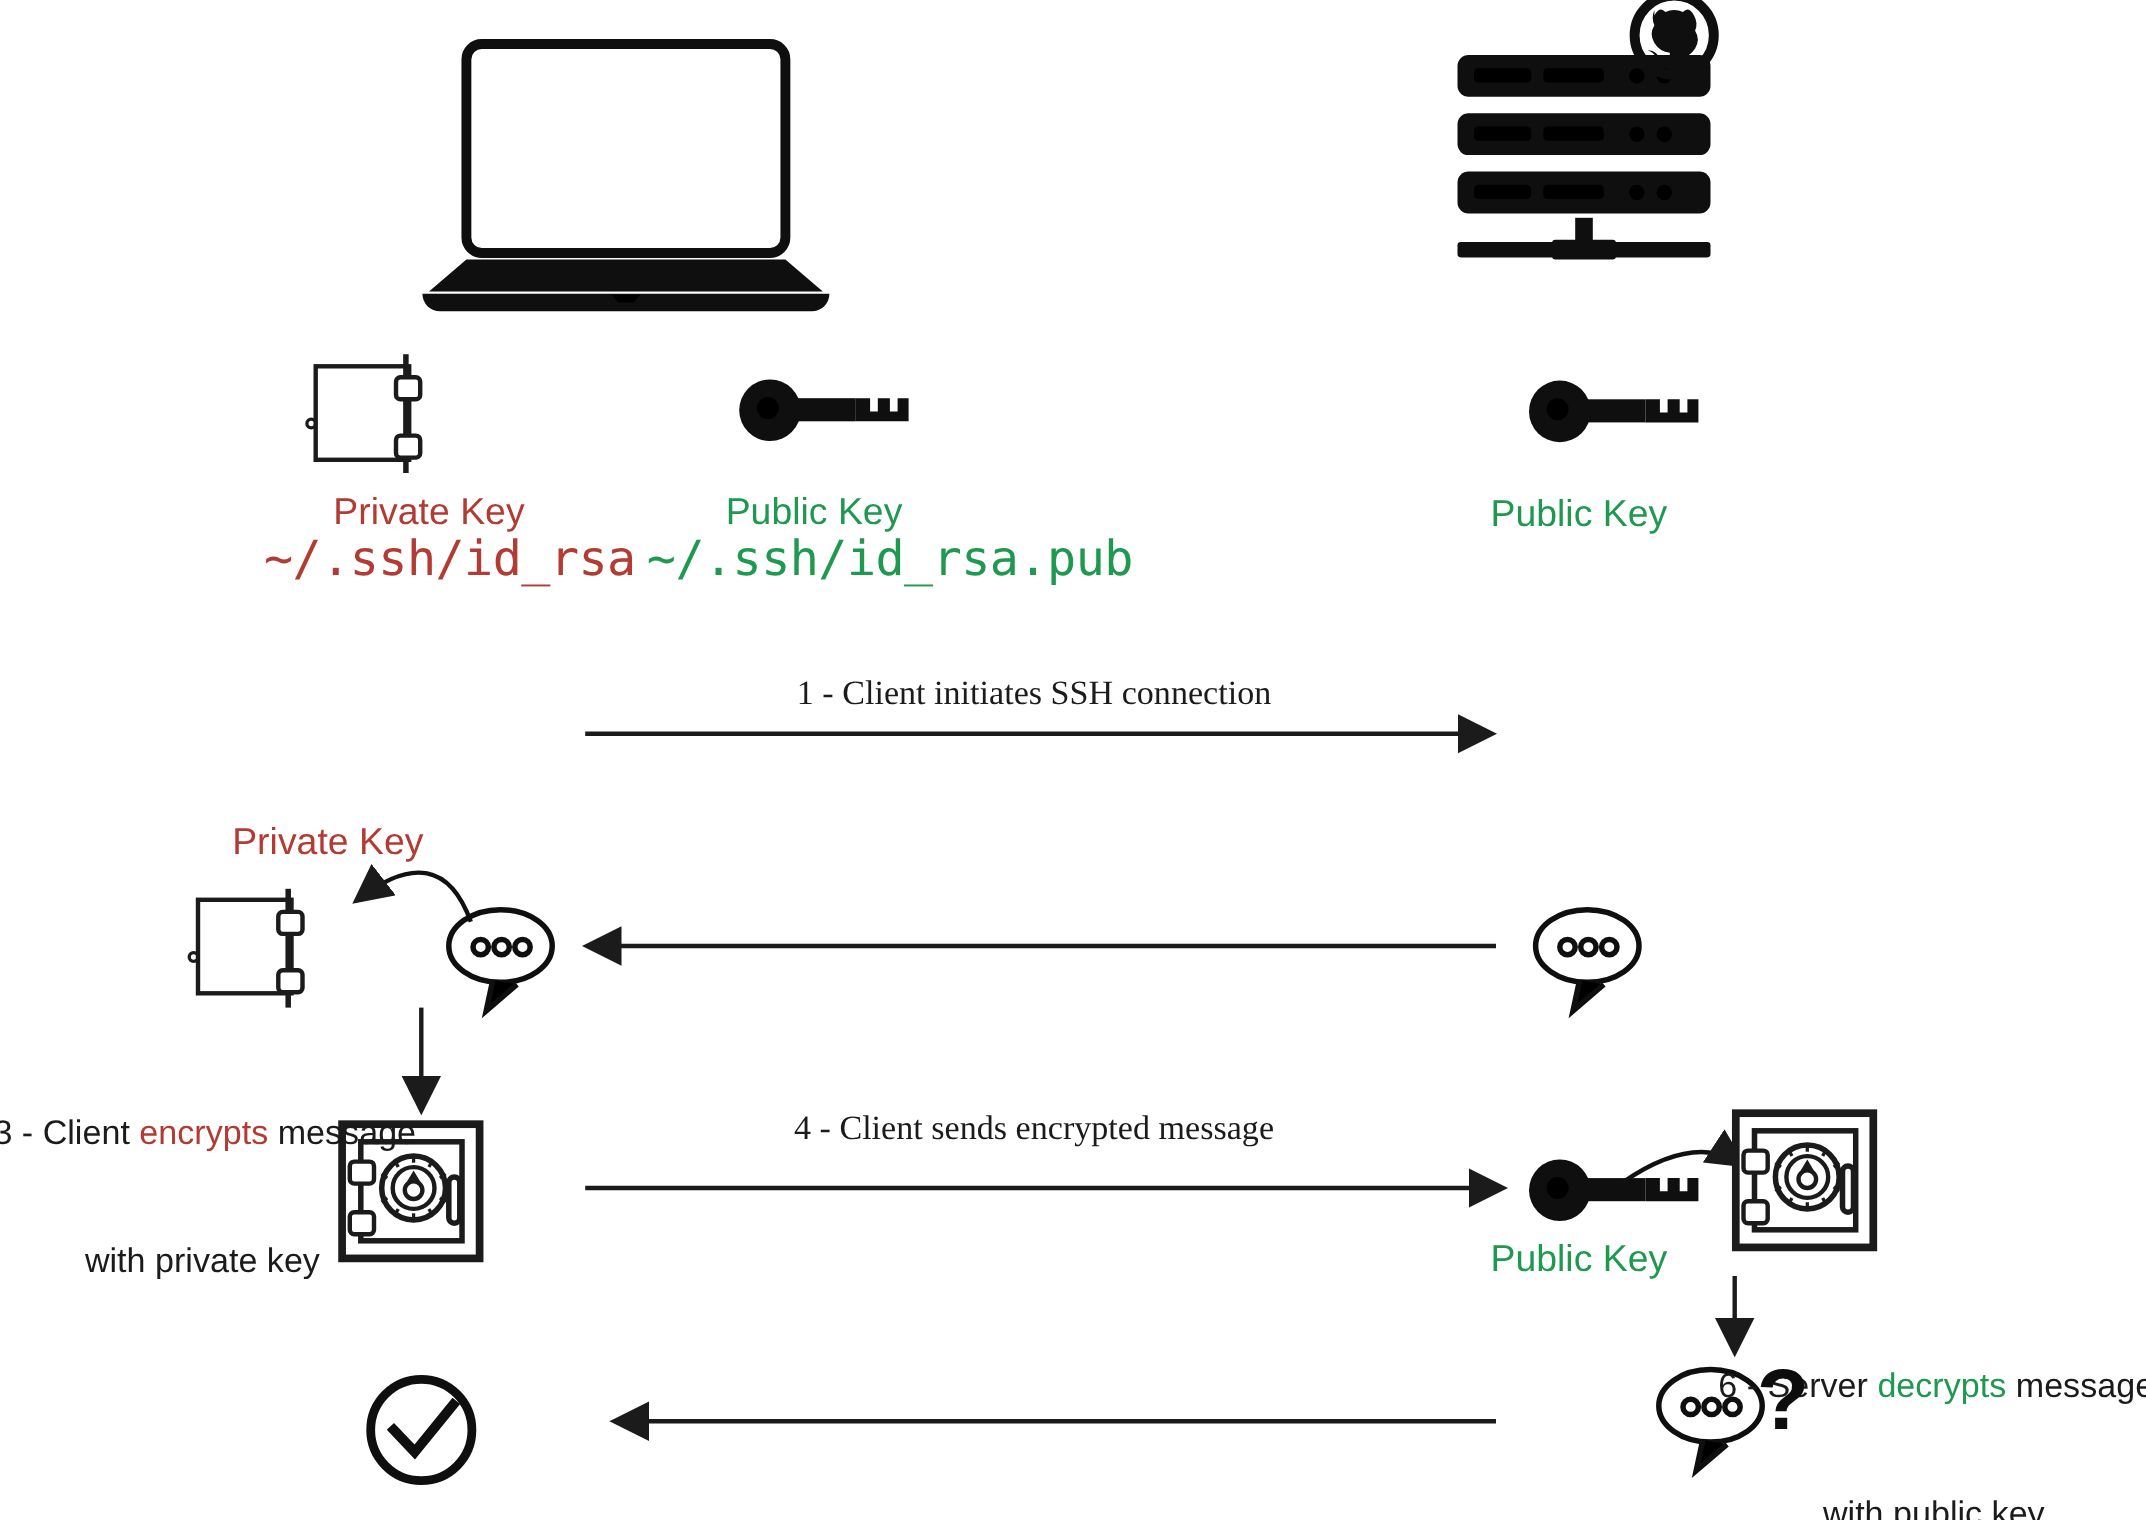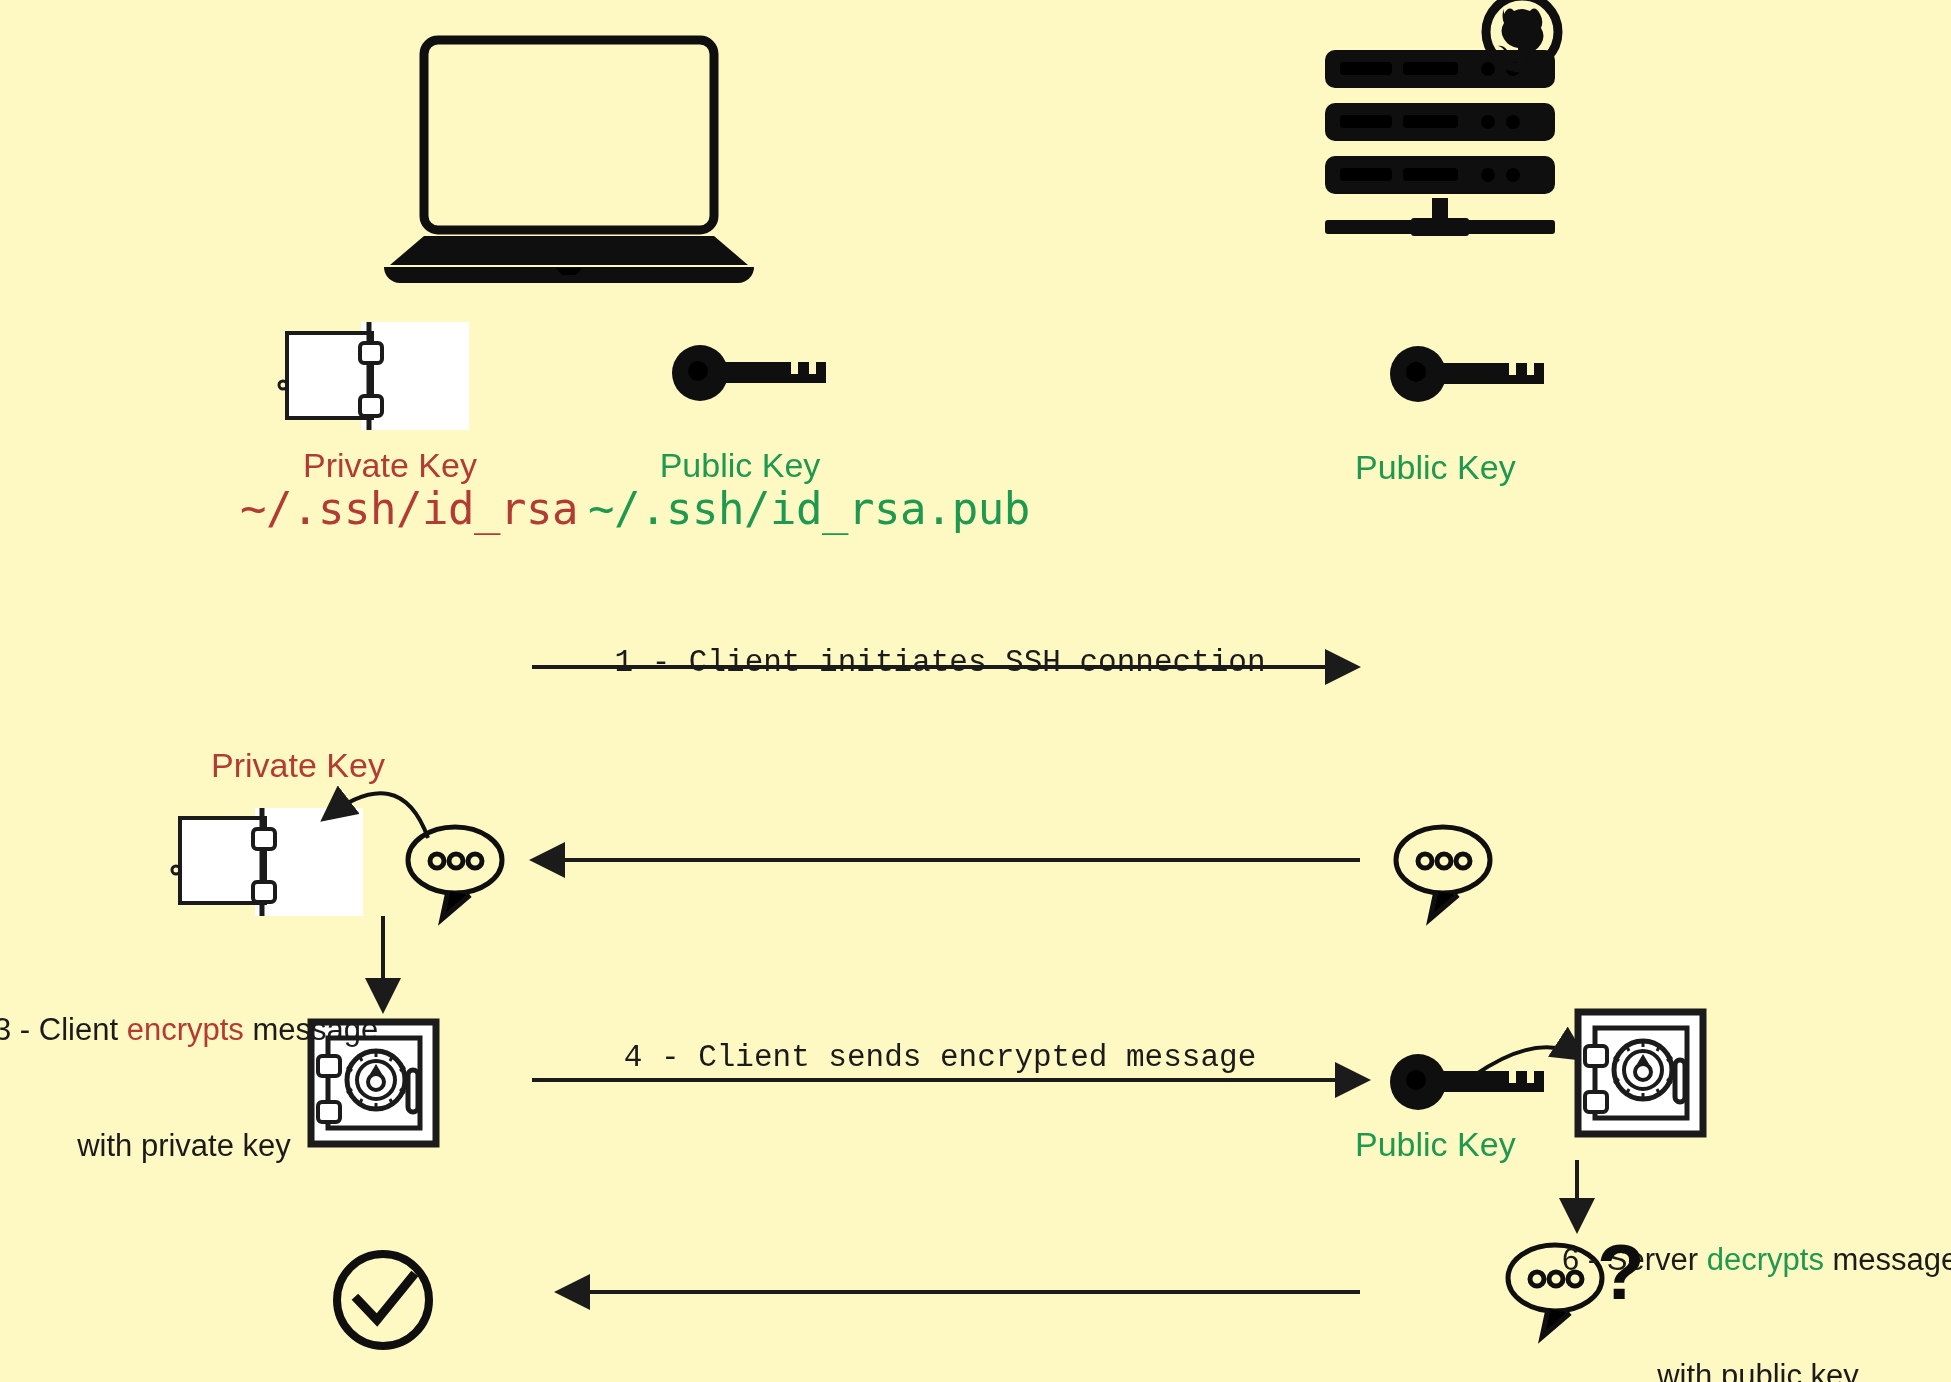--- a/index.html
+++ b/index.html
@@ -5,21 +5,21 @@
 <style>
   html, body {
     margin: 0;
     padding: 0;
     background: #000000;
   }
   #stage {
     position: relative;
     width: 1951px;
     height: 1382px;
-    background: #fef9c3;
+    background: #ffffff;
     overflow: hidden;
     font-family: "Liberation Sans", sans-serif;
   }
   #stage svg.layer {
     position: absolute;
     left: 0;
     top: 0;
     width: 1951px;
     height: 1382px;
   }
@@ -32,25 +32,24 @@
     font-family: "Liberation Sans", sans-serif;
     font-size: 34px;
     letter-spacing: 0px;
   }
   .lbl-path {
     font-family: "DejaVu Sans Mono", monospace;
     font-size: 44px;
     letter-spacing: -0.5px;
   }
   .step-label {
-    font-family: Liberation Mono, monospace;
+    font-family: Liberation Serif, serif;
     font-size: 31px;
     color: #1b1b1b;
     text-align: center;
-    margin-top: 33px;
   }
   .side-note {
     font-family: "Liberation Sans", sans-serif;
     font-size: 31px;
     color: #1b1b1b;
     text-align: center;
     line-height: 1.25;
   }
   .private { color: #b23b33; }
   .public  { color: #1f9850; }

